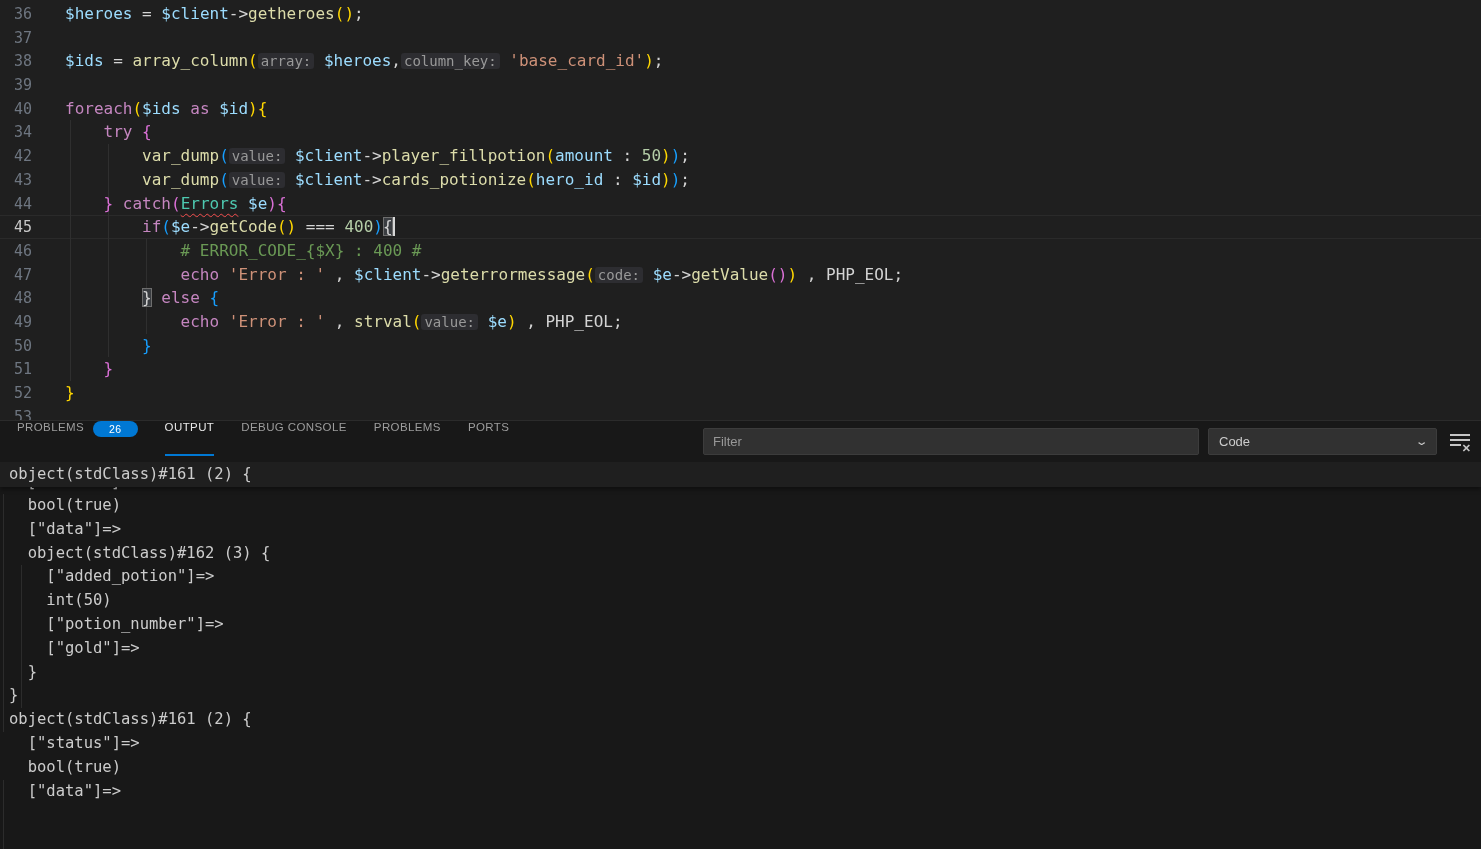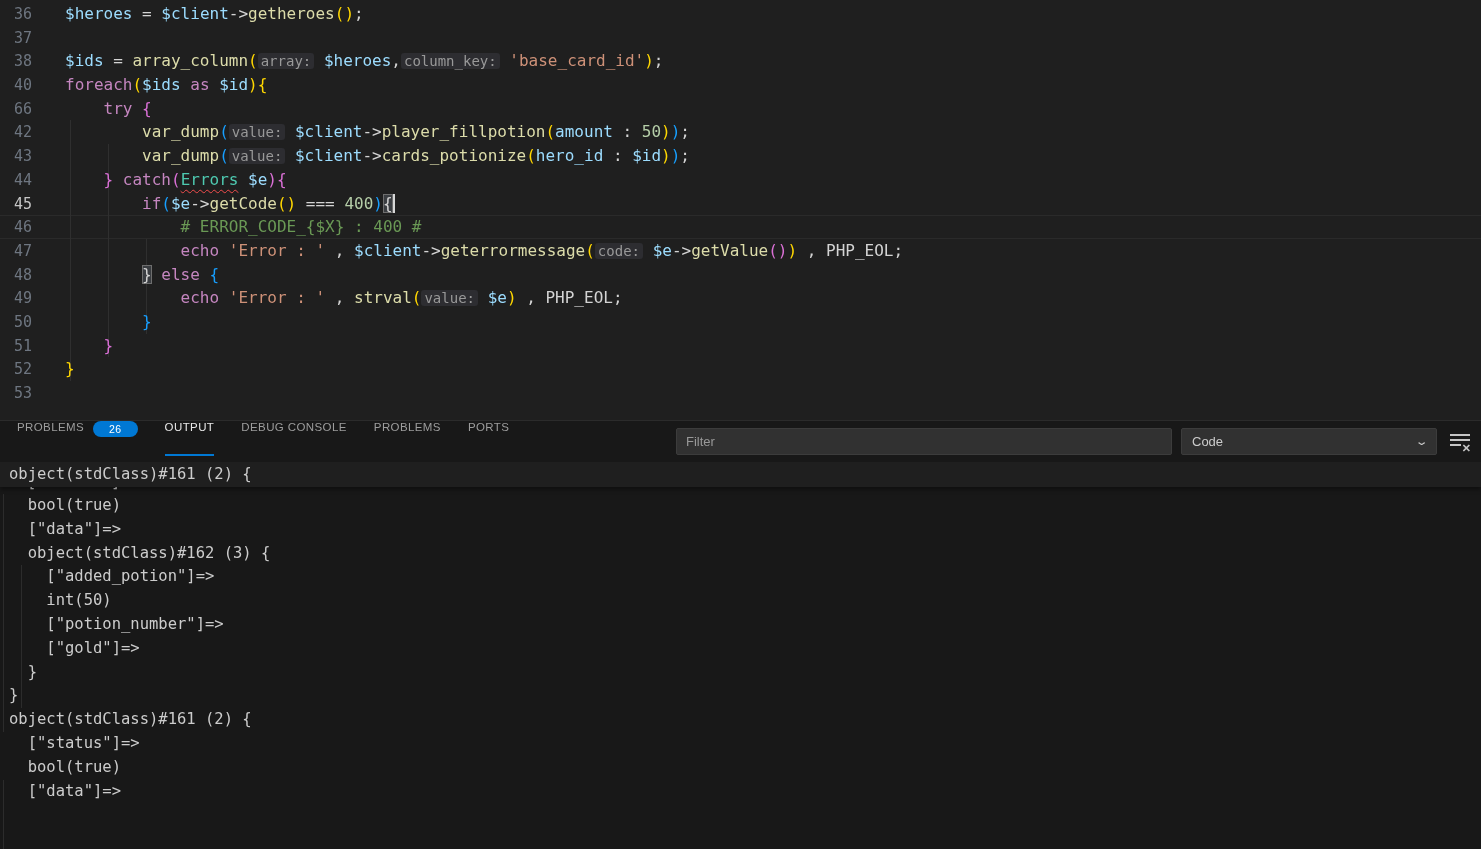--- a/index.html
+++ b/index.html
@@ -26,21 +26,21 @@
   .ptabs{display:flex;align-items:center;height:41px;padding:0 10px 0 17px}
   .ptab{color:#9d9d9d;font-size:11.5px;letter-spacing:.4px;margin-right:27px;position:relative;height:100%;
         display:flex;align-items:flex-start;cursor:pointer;white-space:nowrap}
   .ptab.active{color:#e7e7e7}
   .ptab.active::after{content:"";position:absolute;left:0;right:0;bottom:6px;height:2px;background:#0078d4}
   .badge{background:#0078d4;color:#ffffff;font-size:10.5px;border-radius:10px;padding:2px 16px;margin-left:9px;line-height:12px}
   .pcontrols{margin-left:auto;display:flex;align-items:center;gap:9px}
   .filter{width:496px;height:27px;background:#313131;border:1px solid #3c3c3c;border-radius:2px;
           color:#e5e5e5;font-size:13px;padding:0 9px;outline:none;font-family:"Liberation Sans",sans-serif}
   .filter::placeholder{color:#989898}
-  .chan{width:256px;height:27px;background:#313131;border:1px solid #3c3c3c;border-radius:2px;color:#cccccc;
+  .chan{width:229px;height:27px;background:#313131;border:1px solid #3c3c3c;border-radius:2px;color:#cccccc;
         font-size:13px;display:flex;align-items:center;padding:0 10px;cursor:pointer}
   .chan .chev{margin-left:auto;color:#cccccc;font-size:11px;transform:scaleX(1.5)}
   .clearbtn{width:22px;height:22px;position:relative;cursor:pointer;margin-left:3px}
   .clearbtn i{position:absolute;left:1px;height:2px;background:#c5c5c5}
   .clearbtn i:nth-child(1){top:3px;width:20px}
   .clearbtn i:nth-child(2){top:8px;width:20px}
   .clearbtn i:nth-child(3){top:13px;width:11px}
   .clearbtn em{position:absolute;right:0;bottom:0;color:#c5c5c5;font-style:normal;font-size:11px;line-height:10px;font-weight:bold}
 
   
@@ -60,22 +60,23 @@
 
   <div class="editor">
     <div class="cur-line"></div>
     <div class="guide" style="left:70px;top:120px;height:261px"></div>
     <div class="guide" style="left:108px;top:144px;height:213px"></div>
     <div class="guide" style="left:146px;top:239px;height:95px"></div>
     <div class="code-lines">
         <div class="cl"><span class="ln">36</span><span style="color: rgb(156, 220, 254);">$heroes</span><span style="color: rgb(212, 212, 212);"> = </span><span style="color: rgb(156, 220, 254);">$client</span><span style="color: rgb(212, 212, 212);">-&gt;</span><span style="color: rgb(220, 220, 170);">getheroes</span><span style="color: rgb(255, 215, 0);">()</span><span style="color: rgb(212, 212, 212);">;</span></div>
         <div class="cl"><span class="ln">37</span></div>
         <div class="cl"><span class="ln">38</span><span style="color: rgb(156, 220, 254);">$ids</span><span style="color: rgb(212, 212, 212);"> = </span><span style="color: rgb(220, 220, 170);">array_column</span><span style="color: rgb(255, 215, 0);">(</span><span class="inlay">array:</span><span style="color: rgb(212, 212, 212);"> </span><span style="color: rgb(156, 220, 254);">$heroes</span><span style="color: rgb(212, 212, 212);">,</span><span class="inlay">column_key:</span><span style="color: rgb(212, 212, 212);"> </span><span style="color: rgb(206, 145, 120);">'base_card_id'</span><span style="color: rgb(255, 215, 0);">)</span><span style="color: rgb(212, 212, 212);">;</span></div>
+        <div class="cl"><span class="ln">39</span></div>
         <div class="cl"><span class="ln">40</span><span style="color: rgb(197, 134, 192);">foreach</span><span style="color: rgb(255, 215, 0);">(</span><span style="color: rgb(156, 220, 254);">$ids</span><span style="color: rgb(212, 212, 212);"> </span><span style="color: rgb(197, 134, 192);">as</span><span style="color: rgb(212, 212, 212);"> </span><span style="color: rgb(156, 220, 254);">$id</span><span style="color: rgb(255, 215, 0);">){</span></div>
-        <div class="cl"><span class="ln">66</span><span style="color: rgb(212, 212, 212);">    </span><span style="color: rgb(197, 134, 192);">try</span><span style="color: rgb(212, 212, 212);"> </span><span style="color: rgb(218, 112, 214);">{</span></div>
+        <div class="cl"><span class="ln">34</span><span style="color: rgb(212, 212, 212);">    </span><span style="color: rgb(197, 134, 192);">try</span><span style="color: rgb(212, 212, 212);"> </span><span style="color: rgb(218, 112, 214);">{</span></div>
         <div class="cl"><span class="ln">42</span><span style="color: rgb(212, 212, 212);">        </span><span style="color: rgb(220, 220, 170);">var_dump</span><span style="color: rgb(23, 159, 255);">(</span><span class="inlay">value:</span><span style="color: rgb(212, 212, 212);"> </span><span style="color: rgb(156, 220, 254);">$client</span><span style="color: rgb(212, 212, 212);">-&gt;</span><span style="color: rgb(220, 220, 170);">player_fillpotion</span><span style="color: rgb(255, 215, 0);">(</span><span style="color: rgb(156, 220, 254);">amount</span><span style="color: rgb(212, 212, 212);"> : </span><span style="color: rgb(181, 206, 168);">50</span><span style="color: rgb(255, 215, 0);">)</span><span style="color: rgb(23, 159, 255);">)</span><span style="color: rgb(212, 212, 212);">;</span></div>
         <div class="cl"><span class="ln">43</span><span style="color: rgb(212, 212, 212);">        </span><span style="color: rgb(220, 220, 170);">var_dump</span><span style="color: rgb(23, 159, 255);">(</span><span class="inlay">value:</span><span style="color: rgb(212, 212, 212);"> </span><span style="color: rgb(156, 220, 254);">$client</span><span style="color: rgb(212, 212, 212);">-&gt;</span><span style="color: rgb(220, 220, 170);">cards_potionize</span><span style="color: rgb(255, 215, 0);">(</span><span style="color: rgb(156, 220, 254);">hero_id</span><span style="color: rgb(212, 212, 212);"> : </span><span style="color: rgb(156, 220, 254);">$id</span><span style="color: rgb(255, 215, 0);">)</span><span style="color: rgb(23, 159, 255);">)</span><span style="color: rgb(212, 212, 212);">;</span></div>
         <div class="cl"><span class="ln">44</span><span style="color: rgb(212, 212, 212);">    </span><span style="color: rgb(218, 112, 214);">}</span><span style="color: rgb(212, 212, 212);"> </span><span style="color: rgb(197, 134, 192);">catch</span><span style="color: rgb(218, 112, 214);">(</span><span class="squiggle" style="color: rgb(78, 201, 176);">Errors</span><span style="color: rgb(212, 212, 212);"> </span><span style="color: rgb(156, 220, 254);">$e</span><span style="color: rgb(218, 112, 214);">)</span><span style="color: rgb(218, 112, 214);">{</span></div>
         <div class="cl active"><span class="ln">45</span><span style="color: rgb(212, 212, 212);">        </span><span style="color: rgb(197, 134, 192);">if</span><span style="color: rgb(23, 159, 255);">(</span><span style="color: rgb(156, 220, 254);">$e</span><span style="color: rgb(212, 212, 212);">-&gt;</span><span style="color: rgb(220, 220, 170);">getCode</span><span style="color: rgb(255, 215, 0);">()</span><span style="color: rgb(212, 212, 212);"> === </span><span style="color: rgb(181, 206, 168);">400</span><span style="color: rgb(23, 159, 255);">)</span><span class="match">{</span><span class="cursor"></span></div>
         <div class="cl"><span class="ln">46</span><span style="color: rgb(212, 212, 212);">            </span><span style="color: rgb(106, 153, 85);"># ERROR_CODE_{$X} : 400 #</span></div>
         <div class="cl"><span class="ln">47</span><span style="color: rgb(212, 212, 212);">            </span><span style="color: rgb(197, 134, 192);">echo</span><span style="color: rgb(212, 212, 212);"> </span><span style="color: rgb(206, 145, 120);">'Error : '</span><span style="color: rgb(212, 212, 212);"> , </span><span style="color: rgb(156, 220, 254);">$client</span><span style="color: rgb(212, 212, 212);">-&gt;</span><span style="color: rgb(220, 220, 170);">geterrormessage</span><span style="color: rgb(255, 215, 0);">(</span><span class="inlay">code:</span><span style="color: rgb(212, 212, 212);"> </span><span style="color: rgb(156, 220, 254);">$e</span><span style="color: rgb(212, 212, 212);">-&gt;</span><span style="color: rgb(220, 220, 170);">getValue</span><span style="color: rgb(218, 112, 214);">()</span><span style="color: rgb(255, 215, 0);">)</span><span style="color: rgb(212, 212, 212);"> , </span><span style="color: rgb(212, 212, 212);">PHP_EOL</span><span style="color: rgb(212, 212, 212);">;</span></div>
         <div class="cl"><span class="ln">48</span><span style="color: rgb(212, 212, 212);">        </span><span class="match">}</span><span style="color: rgb(212, 212, 212);"> </span><span style="color: rgb(197, 134, 192);">else</span><span style="color: rgb(212, 212, 212);"> </span><span style="color: rgb(23, 159, 255);">{</span></div>
         <div class="cl"><span class="ln">49</span><span style="color: rgb(212, 212, 212);">            </span><span style="color: rgb(197, 134, 192);">echo</span><span style="color: rgb(212, 212, 212);"> </span><span style="color: rgb(206, 145, 120);">'Error : '</span><span style="color: rgb(212, 212, 212);"> , </span><span style="color: rgb(220, 220, 170);">strval</span><span style="color: rgb(255, 215, 0);">(</span><span class="inlay">value:</span><span style="color: rgb(212, 212, 212);"> </span><span style="color: rgb(156, 220, 254);">$e</span><span style="color: rgb(255, 215, 0);">)</span><span style="color: rgb(212, 212, 212);"> , </span><span style="color: rgb(212, 212, 212);">PHP_EOL</span><span style="color: rgb(212, 212, 212);">;</span></div>
         <div class="cl"><span class="ln">50</span><span style="color: rgb(212, 212, 212);">        </span><span style="color: rgb(23, 159, 255);">}</span></div>
         <div class="cl"><span class="ln">51</span><span style="color: rgb(212, 212, 212);">    </span><span style="color: rgb(218, 112, 214);">}</span></div>

